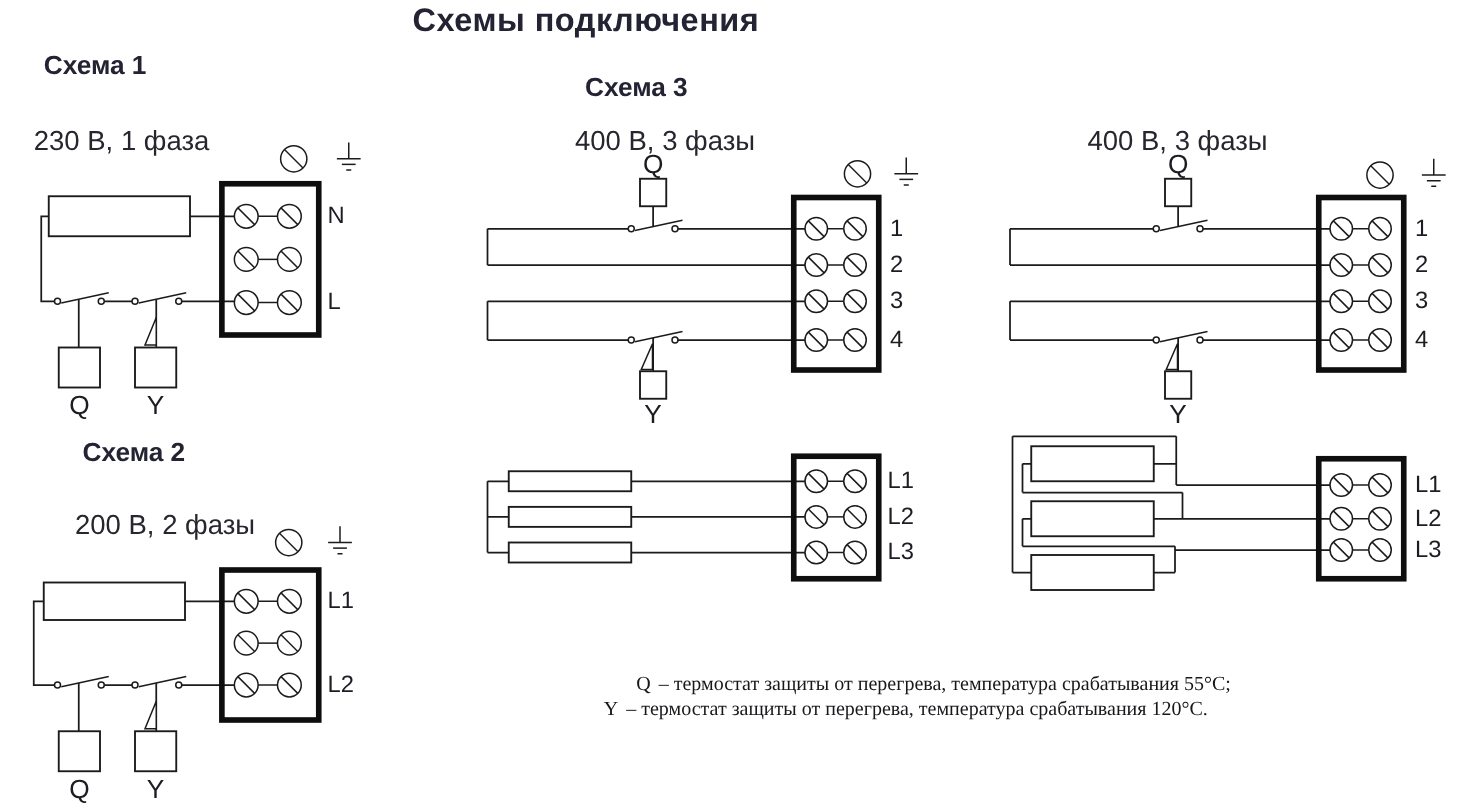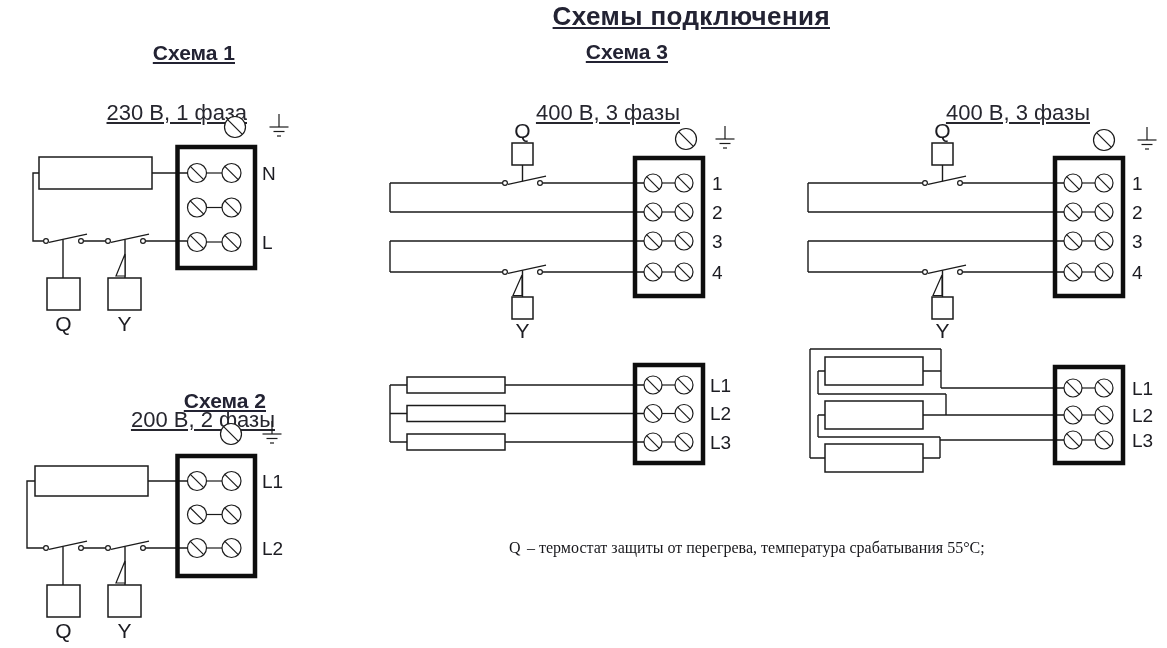--- a/index.html
+++ b/index.html
@@ -1,18 +1,18 @@
 <!DOCTYPE html>
 <html><head>
 <meta charset="utf-8">
 <style>
   html,body{margin:0;padding:0;background:#fff;}
   .canvas{position:relative;width:1167px;height:648px;background:#ffffff;overflow:hidden;
           font-family:"Liberation Sans",sans-serif;}
-  .t{position:absolute;text-align:right;color:#232333;line-height:1.08;text-decoration:underline;}
+  .t{position:absolute;text-align:left;color:#232333;line-height:1.08;}
   .main-title{font-size:26px;font-weight:700;letter-spacing:.4px;}
   .scheme-title{font-size:21px;font-weight:700;}
   .scheme-sub{font-size:22px;font-weight:400;color:#26262e;margin-top:16px;}
   .legend-line{position:absolute;font-family:"Liberation Serif",serif;font-size:16px;color:#18181c;white-space:nowrap;}
   .legend-line .sym{display:inline-block;min-width:14px;}
   svg.diag{position:absolute;left:0;top:0;}
   svg .wire{stroke:#1b1b1b;stroke-width:1.4;fill:none;}
   svg .thin{stroke-width:1.2;}
   svg .comp{stroke:#1b1b1b;stroke-width:1.5;fill:#ffffff;}
   svg .cc{stroke:#1b1b1b;stroke-width:1.2;fill:#ffffff;}
@@ -24,31 +24,35 @@
 </head>
 <body>
 
 <div class="canvas">
 
   <div class="t main-title" style="left:330px;top:2px;width:500px;">Схемы подключения</div>
 
   <div class="t scheme-title" style="left:35px;top:42px;width:200px;">Схема 1</div>
   <div class="t scheme-sub" style="left:27px;top:85px;width:220px;">230 В, 1 фаза</div>
 
-  <div class="t scheme-title" style="left:66px;top:352px;width:200px;margin-top:38px;">Схема 2</div>
+  <div class="t scheme-title" style="left:66px;top:352px;width:200px;">Схема 2</div>
   <div class="t scheme-sub" style="left:60px;top:392px;width:215px;">200 В, 2 фазы</div>
 
-  <div class="t scheme-title" style="left:468px;top:41px;width:200px;">Схема 3</div>
+  <div class="t scheme-title" style="left:468px;top:60px;width:200px;">Схема 3</div>
   <div class="t scheme-sub" style="left:460px;top:85px;width:220px;">400 В, 3 фазы</div>
 
   <div class="t scheme-sub" style="left:870px;top:85px;width:220px;">400 В, 3 фазы</div>
 
   <div class="legend-line" style="left:483px;top:539px;margin-left:26px;">
     <span class="sym">Q</span>
     <span>– термостат защиты от перегрева, температура срабатывания 55°С;</span>
+  </div>
+  <div class="legend-line" style="left:483px;top:559px;">
+    <span class="sym">Y</span>
+    <span>– термостат защиты от перегрева, температура срабатывания 120°С.</span>
   </div>
 
   <svg class="diag" width="1167" height="648" viewBox="0 0 1167 648">
     <defs>
 
       <g id="tpw">
         <circle class="cc" cx="0" cy="0" r="9.5"></circle>
           <line class="wire thin" x1="-6.7" y1="-6.7" x2="6.7" y2="6.7"></line>
         <line class="wire thin" x1="9.5" y1="0" x2="25" y2="0"></line>
         <circle class="cc" cx="34.5" cy="0" r="9.5"></circle>

